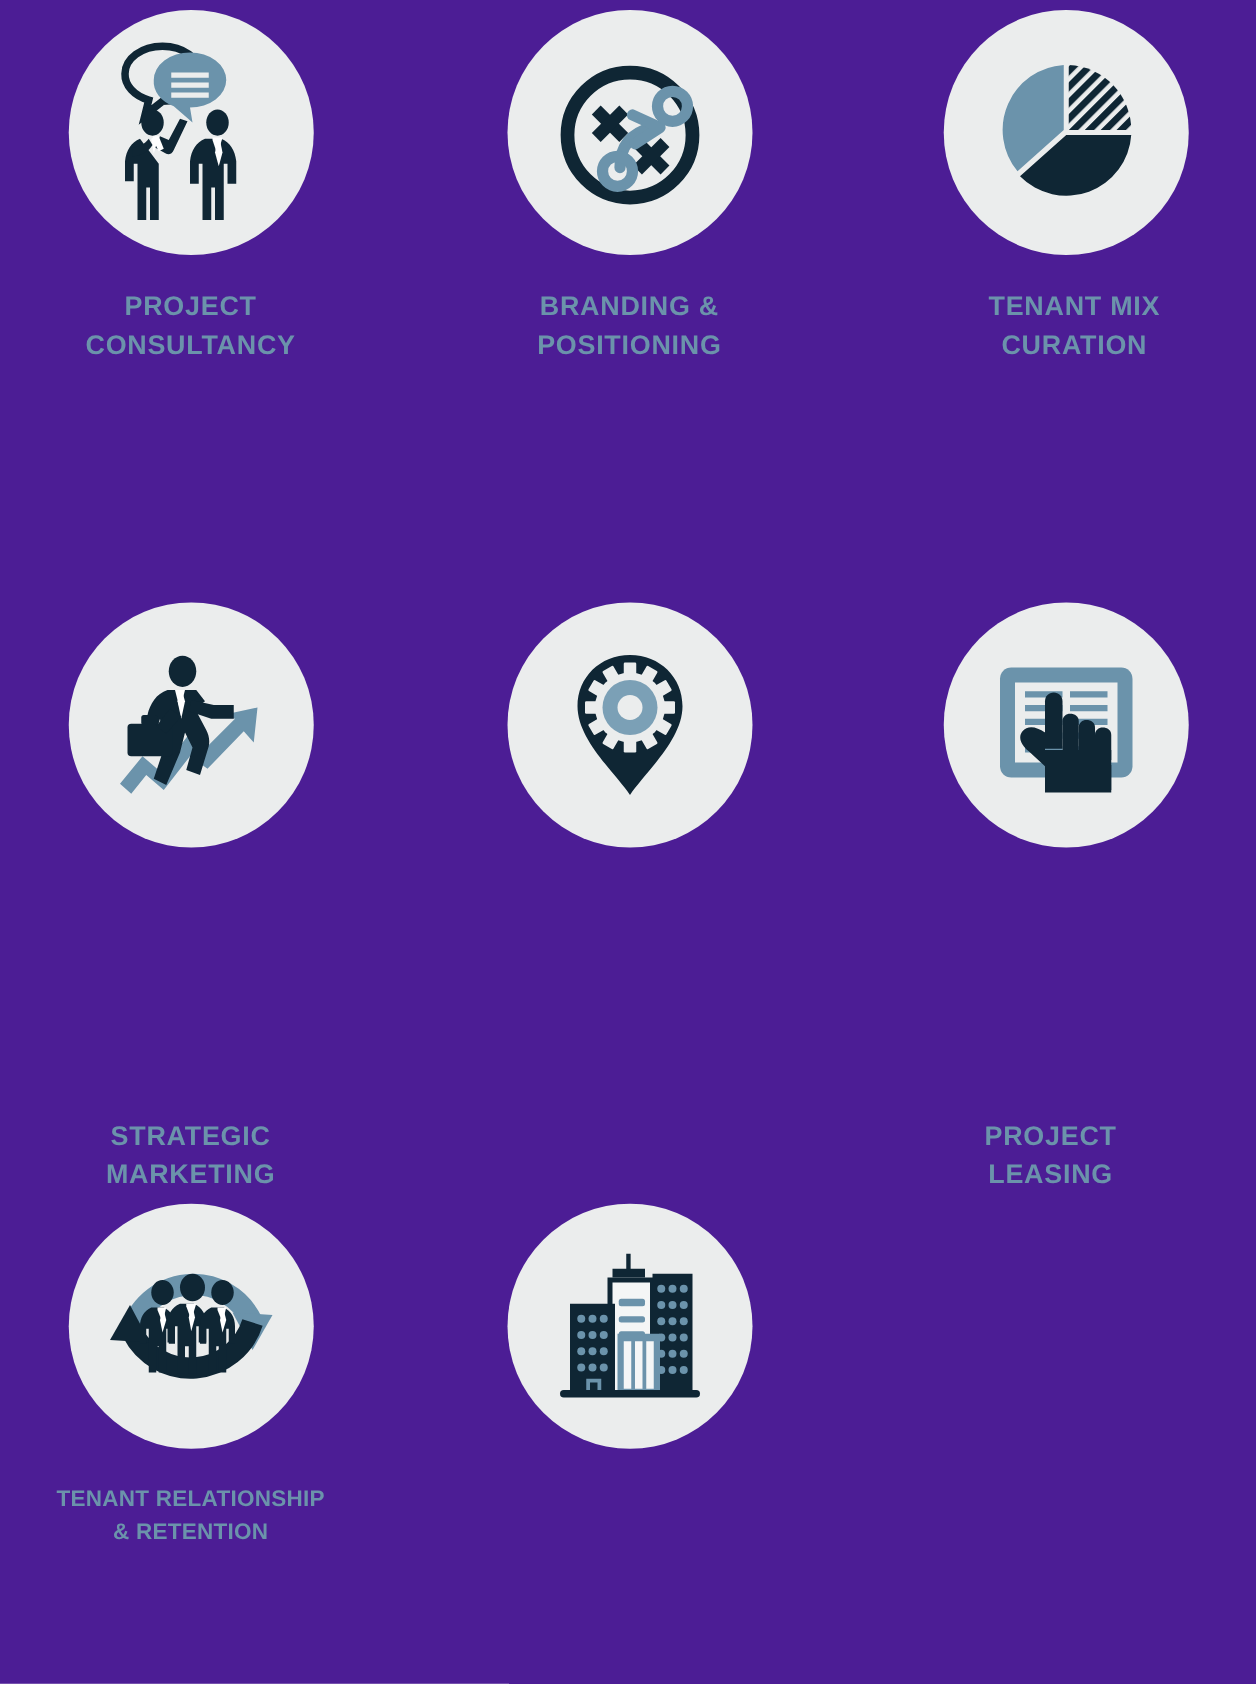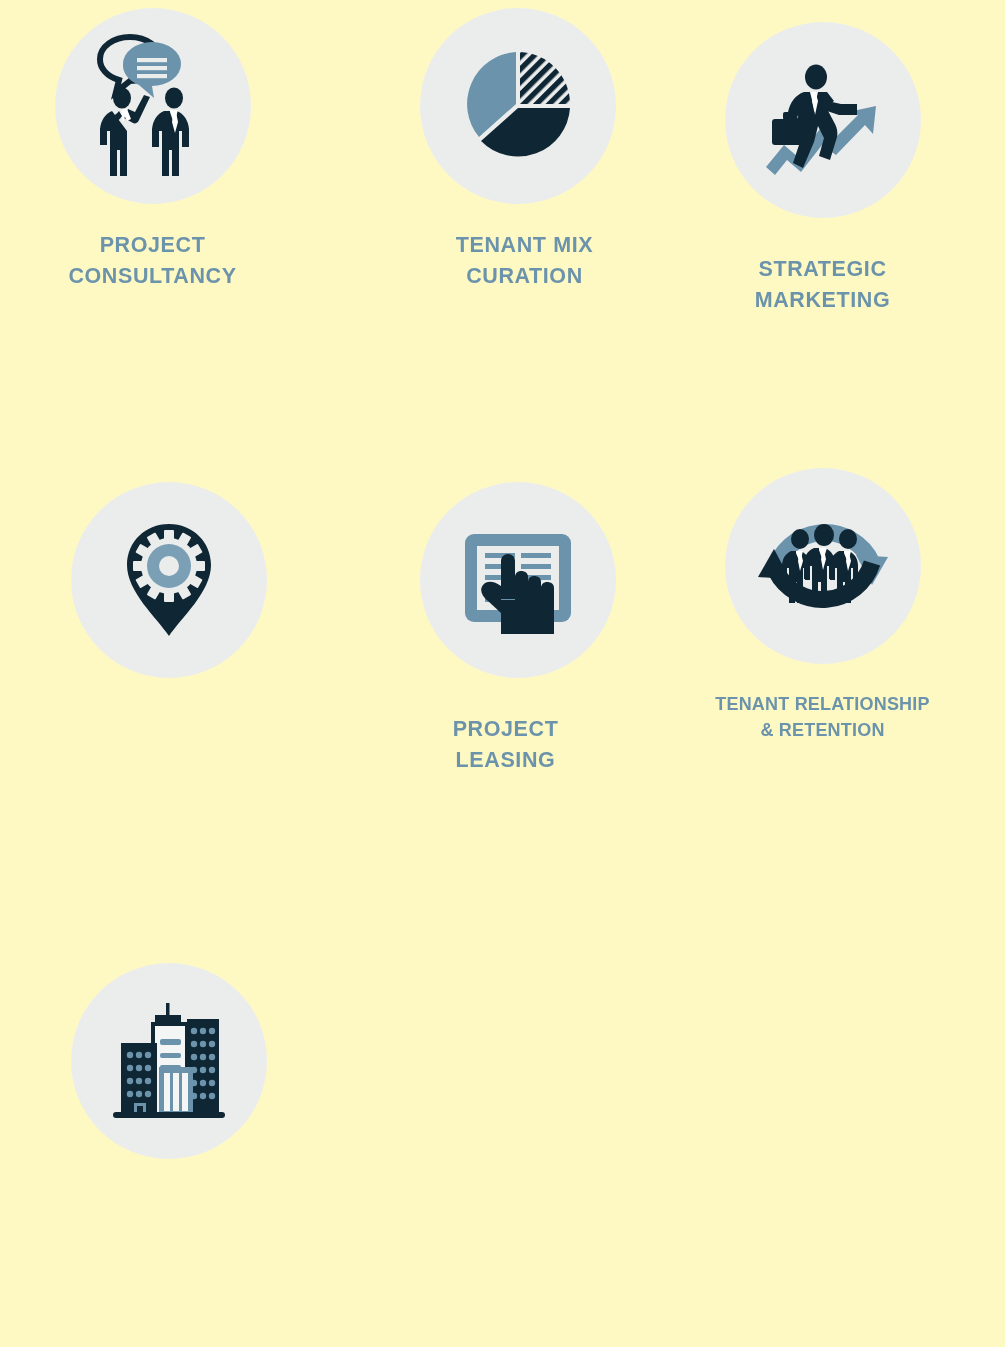--- a/index.html
+++ b/index.html
@@ -11,41 +11,41 @@
   body {
     width: 1005px;
     height: 1347px;
     font-family: "Liberation Sans", "DejaVu Sans", sans-serif;
     overflow: hidden;
   }
   .board {
     position: relative;
     width: 1005px;
     height: 1347px;
-    background: #fef9c3;
+    background: #4c1d95;
   }
   .grid {
     position: absolute;
     left: 0;
     top: 0;
     width: 1005px;
     height: 1347px;
     display: grid;
     grid-template-columns: repeat(3, 335px);
     grid-template-rows: 460px 495px 392px;
   }
   .cell {
     position: relative;
     display: flex;
     flex-direction: column;
     align-items: center;
   }
   
   .cell.r1 { padding-top: 8px; }
-  .cell.r2 { padding-top: 22px; }
+  .cell.r2 { padding-top: 22px; justify-content: space-between; }
   .cell.r3 { padding-top: 8px; }
 
   .cell.c1 .badge { margin-left: -30px; }
   .cell.c2 .badge { margin-left: 2px; }
   .cell.c3 .badge { margin-left: 30px; }
 
   .cell.c1 .caption { margin-left: -30px; }
   .cell.c2 .caption { margin-left: 2px; }
   .cell.c3 .caption { margin-left: 44px; }
   .cell.r2.c3 .caption { margin-left: 6px; }
@@ -110,20 +110,44 @@
             <path d="M86 80 c-7 3 -11 9 -12 18 l0 18 l7 0 l0 -16 l3 0 l0 45 l7 0 l0 -26 l3 0 l0 26 l7 0 l0 -45 l3 0 l0 16 l7 0 l0 -18 c-1 -9 -5 -15 -12 -18 z"></path>
             <path d="M92 79 l8 0 l-4 14 l-4 -12 z" fill="#ffffff"></path>
             <path d="M96 81 l-2 10 l3 11 l3 -11 l-2 -10 z" fill="#ffffff"></path>
           </g>
         </svg>
       </div>
       <div class="caption">PROJECT
 CONSULTANCY</div>
     </div>
 
+    <div class="cell r1 c2">
+      <div class="badge">
+        <svg width="140" height="140" viewBox="0 0 140 140">
+          <circle cx="70" cy="72" r="50" fill="none" stroke="#0f2634" stroke-width="11"></circle>
+
+          <g stroke="#0f2634" stroke-width="10" stroke-linecap="butt">
+            <line x1="43" y1="52" x2="65" y2="74"></line>
+            <line x1="65" y1="52" x2="43" y2="74"></line>
+          </g>
+
+          <g stroke="#0f2634" stroke-width="10" stroke-linecap="butt">
+            <line x1="76" y1="78" x2="98" y2="100"></line>
+            <line x1="98" y1="78" x2="76" y2="100"></line>
+          </g>
+
+          <path d="M62 98 C62 80 72 70 88 66" fill="none" stroke="#6b93ab" stroke-width="9" stroke-linecap="round"></path>
+          <path d="M72 56 l22 10 l-20 13" fill="none" stroke="#6b93ab" stroke-width="9" stroke-linecap="round" stroke-linejoin="round"></path>
+          <circle cx="60" cy="101" r="12" fill="none" stroke="#6b93ab" stroke-width="9"></circle>
+          <circle cx="104" cy="49" r="12" fill="none" stroke="#6b93ab" stroke-width="9"></circle>
+        </svg>
+      </div>
+      <div class="caption">BRANDING &amp;
+POSITIONING</div>
+    </div>
 
     <div class="cell r1 c3">
       <div class="badge">
         <svg width="140" height="140" viewBox="0 0 140 140">
           <defs>
             <pattern id="hatch" width="9" height="9" patternUnits="userSpaceOnUse" patternTransform="rotate(45)">
               <rect width="9" height="9" fill="#ebeded"></rect>
               <rect width="5.4" height="9" fill="#0f2634"></rect>
             </pattern>
             <clipPath id="pieClip">

